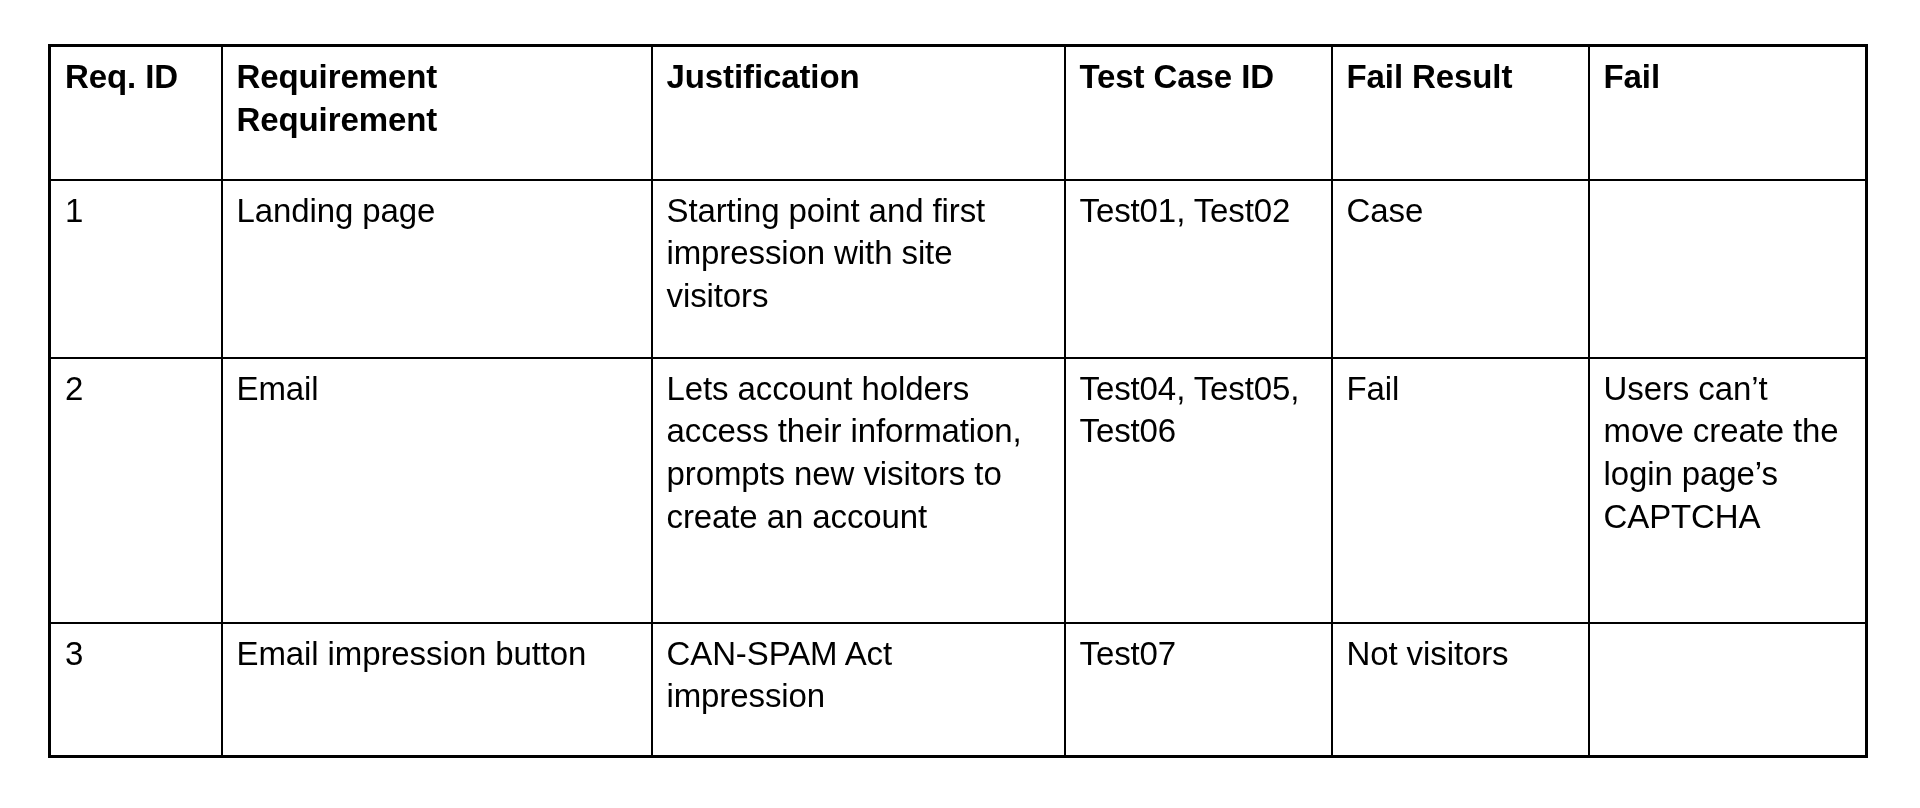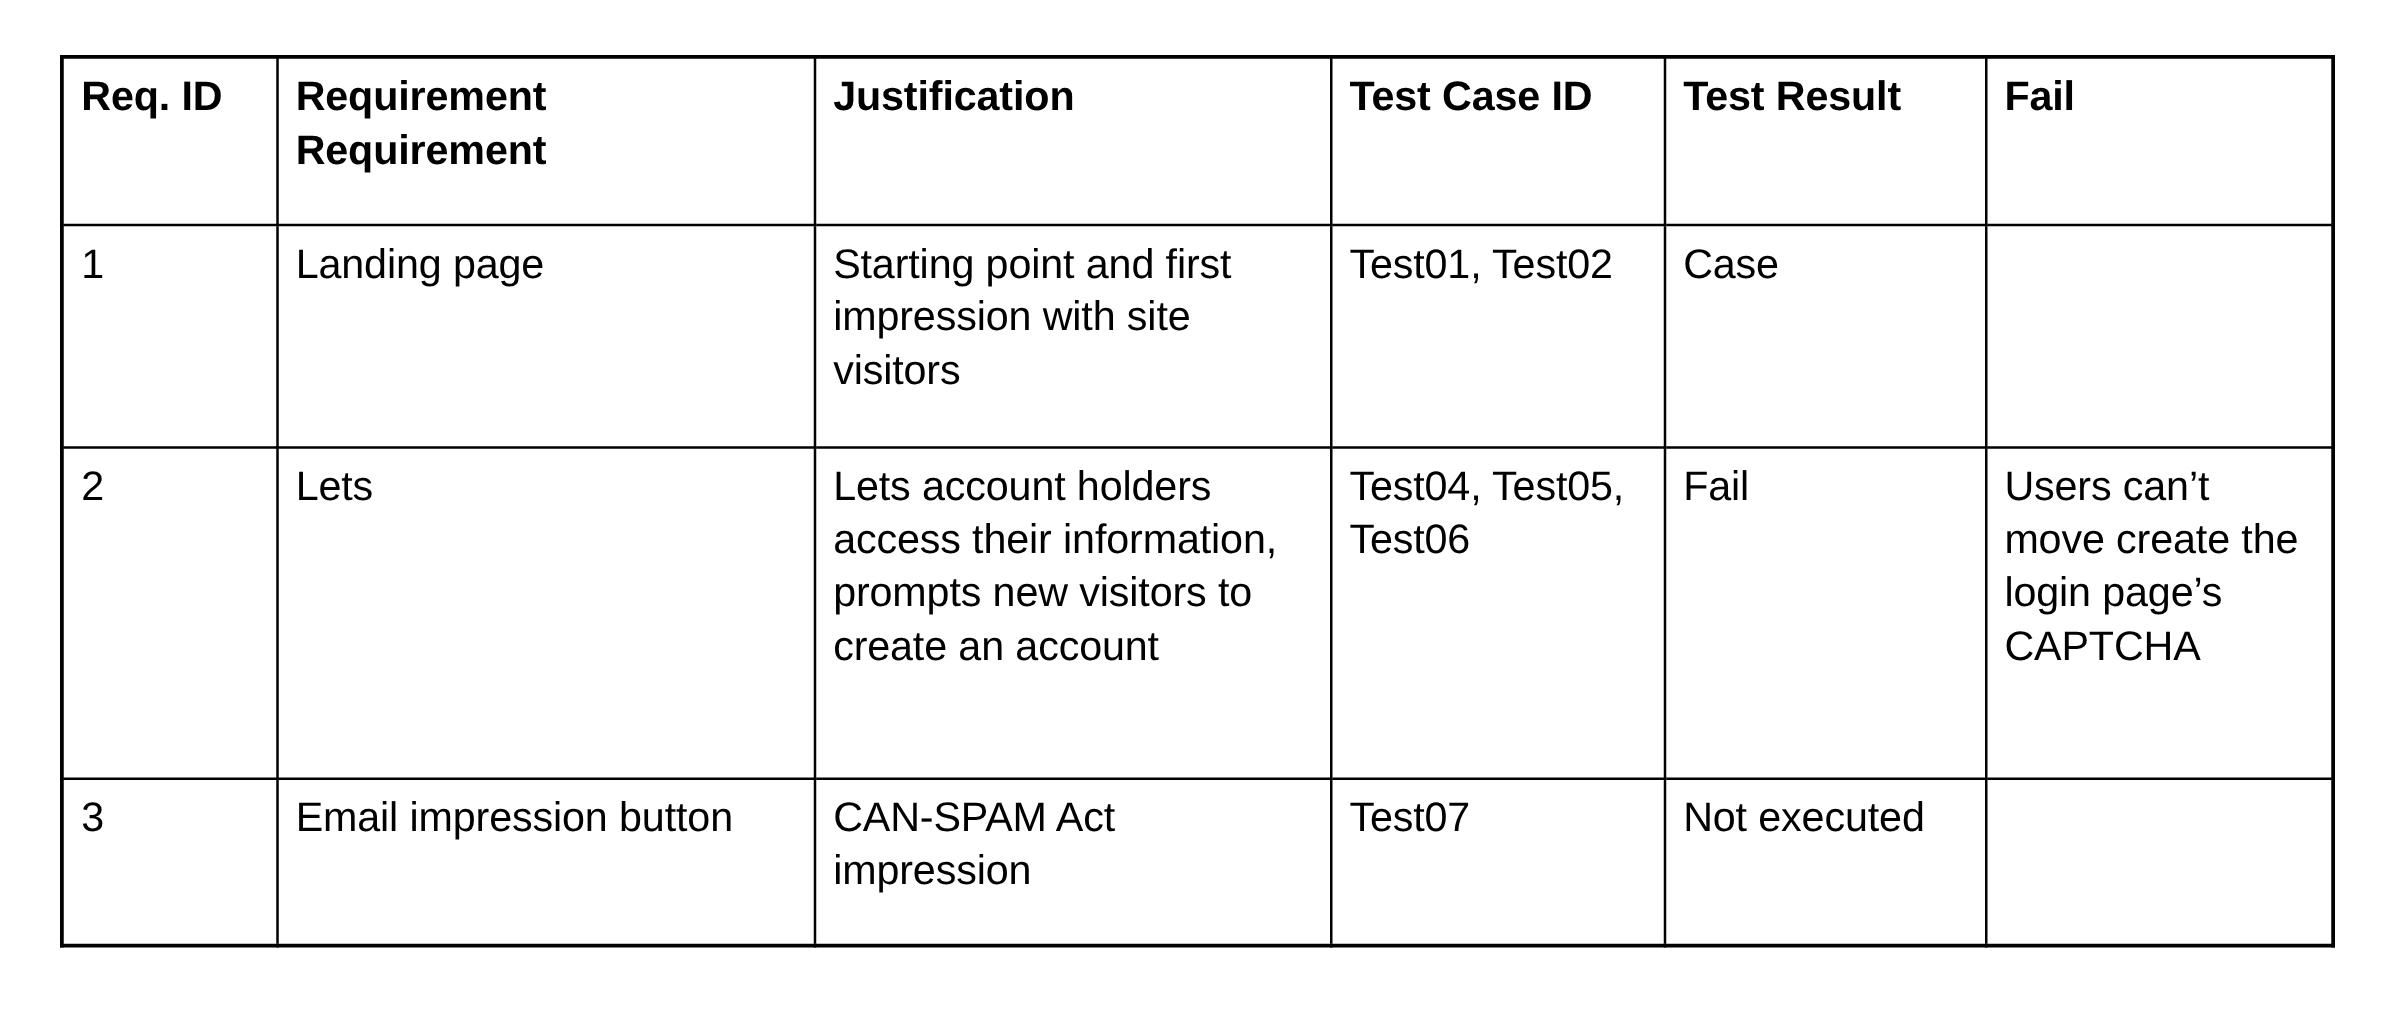--- a/index.html
+++ b/index.html
@@ -109,21 +109,21 @@
           <th>
             <span class="cell-text">Requirement Requirement</span>
           </th>
           <th>
             <span class="cell-text">Justification</span>
           </th>
           <th>
             <span class="cell-text">Test Case ID</span>
           </th>
           <th>
-            <span class="cell-text">Test Result</span>
+            <span class="cell-text">Fail Result</span>
           </th>
           <th>
             <span class="cell-text">Fail</span>
           </th>
         </tr>
       </thead>
       <tbody>
         <tr class="row-1">
           <td>
             <span class="cell-text">1</span>
@@ -142,21 +142,21 @@
           </td>
           <td>
             <span class="cell-empty"></span>
           </td>
         </tr>
         <tr class="row-2">
           <td>
             <span class="cell-text">2</span>
           </td>
           <td>
-            <span class="cell-text">Lets</span>
+            <span class="cell-text">Email</span>
           </td>
           <td>
             <span class="cell-text">Lets account holders access their information, prompts new visitors to create an account</span>
           </td>
           <td>
             <span class="cell-text">Test04, Test05, Test06</span>
           </td>
           <td>
             <span class="cell-text">Fail</span>
           </td>
@@ -171,21 +171,21 @@
           <td>
             <span class="cell-text">Email impression button</span>
           </td>
           <td>
             <span class="cell-text">CAN-SPAM Act impression</span>
           </td>
           <td>
             <span class="cell-text">Test07</span>
           </td>
           <td>
-            <span class="cell-text">Not executed</span>
+            <span class="cell-text">Not visitors</span>
           </td>
           <td>
             <span class="cell-empty"></span>
           </td>
         </tr>
       </tbody>
     </table>
   </div>
 </div>
 

